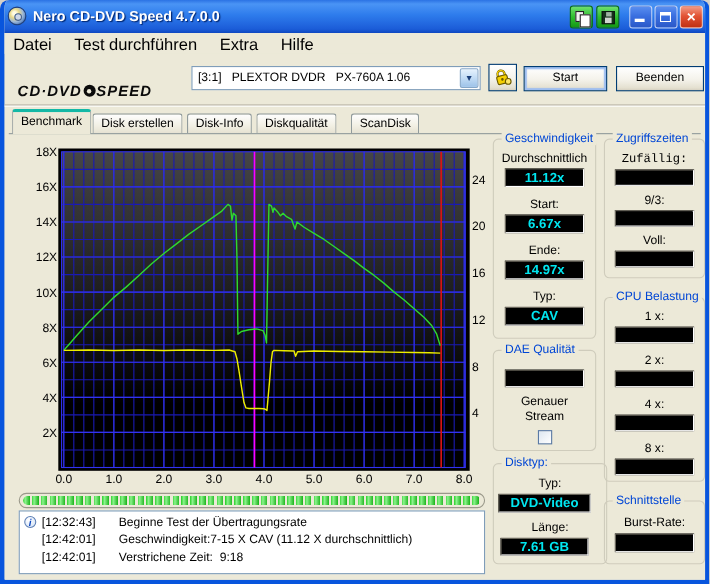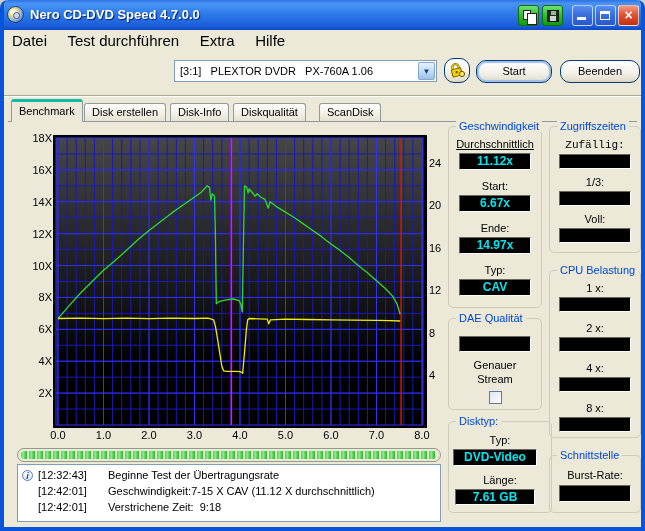--- a/index.html
+++ b/index.html
@@ -39,21 +39,21 @@
   .logo-product{position:absolute;left:12px;top:75px;font-size:13.5px;font-weight:bold;font-style:italic;
     letter-spacing:1px;color:#0b0b0b;white-space:nowrap;}
   .disc-glyph{display:inline-block;width:11px;height:11px;border-radius:50%;background:#0b0b0b;position:relative;top:1px;margin:0 1px;}
   .disc-glyph::after{content:"";position:absolute;left:3.5px;top:3.5px;width:4px;height:4px;border-radius:50%;background:#ECE9D8;}
   .combo{position:absolute;left:170px;top:60px;width:263px;height:22px;background:#fff;border:1px solid #7F9DB9;}
   .combo-value{position:absolute;left:5px;top:0;height:20px;line-height:20px;font-size:11px;white-space:pre;color:#000;}
   .combo-arrow{position:absolute;right:1px;top:1px;width:17px;height:18px;
     background:linear-gradient(180deg,#e6f2fd 0%,#c2dcf5 50%,#9dc2e8 100%);
     border:1px solid #86a7c8;border-radius:2px;text-align:center;font-size:8px;line-height:17px;color:#1b3f7a;}
   .xp-btn{position:absolute;background:linear-gradient(180deg,#ffffff 0%,#f4f2ea 55%,#e4e0d0 90%,#d6d0c0 100%);
-    border:1px solid #003C74;border-radius:10px;font-size:11px;color:#000;text-align:center;}
+    border:1px solid #003C74;border-radius:0;font-size:11px;color:#000;text-align:center;}
   .btn-lock{left:440px;top:58px;width:26px;height:25px;}
   .btn-start{left:472px;top:60px;width:76px;height:23px;line-height:21px;
     box-shadow:inset 0 0 1px 2px #9ebef0;}
   .btn-quit{left:556px;top:60px;width:80px;height:23px;line-height:21px;}
   .hdr-sep{position:absolute;left:0;top:95px;width:100%;height:2px;border-top:1px solid #ACA899;border-bottom:1px solid #fff;}
   
   .tabline{position:absolute;left:4px;top:121px;width:629px;border-top:1px solid #919B9C;}
   .tab{position:absolute;top:103px;height:18px;background:linear-gradient(180deg,#fefefe 0%,#f2f0e4 60%,#e6e2d2 100%);
     border:1px solid #919B9C;border-bottom:none;border-radius:3px 3px 0 0;font-size:11px;
     padding:2px 7px 0 7px;color:#000;z-index:1;}
@@ -107,20 +107,23 @@
     </div>
   </div>
 
   <div class="menubar">
     <span class="menu-item">Datei</span>
     <span class="menu-item">Test durchführen</span>
     <span class="menu-item">Extra</span>
     <span class="menu-item">Hilfe</span>
   </div>
 
+  <div class="logo-product">
+    <span>CD·DVD</span><span class="disc-glyph"></span><span>SPEED</span>
+  </div>
   <div class="combo">
     <span class="combo-value">[3:1]   PLEXTOR DVDR   PX-760A 1.06</span>
     <span class="combo-arrow">▼</span>
   </div>
   <div class="xp-btn btn-lock">
     <svg width="18" height="18" viewBox="0 0 18 18" style="margin-top:2px">
       <g transform="rotate(-15 9 9)">
         <path d="M5 8 v-2 a3.2 3.2 0 0 1 6.4 0 v2" fill="none" stroke="#6b5a00" stroke-width="2"></path>
         <path d="M5 8 v-2 a3.2 3.2 0 0 1 6.4 0 v2" fill="none" stroke="#f5d000" stroke-width="1"></path>
         <rect x="3.4" y="7.5" width="9.6" height="7.5" rx="1.4" fill="#f5d000" stroke="#6b5a00" stroke-width="1"></rect>
@@ -257,21 +260,21 @@
           <text x="216" y="308" text-anchor="middle">4.0</text>
           <text x="261.5" y="308" text-anchor="middle">5.0</text>
           <text x="307" y="308" text-anchor="middle">6.0</text>
           <text x="352.5" y="308" text-anchor="middle">7.0</text>
           <text x="398" y="308" text-anchor="middle">8.0</text>
         </g>
       </svg></div>
 
   <div class="group" style="left:444px;top:126px;width:94px;height:182px;">
     <span class="group-title">Geschwindigkeit</span>
-    <div class="fld-label" style="top:11px;text-decoration:underline;">Durchschnittlich</div>
+    <div class="fld-label" style="top:11px;">Durchschnittlich</div>
     <div class="fld-box" style="left:10px;top:26px;width:72px;height:17px;line-height:15px;">11.12x</div>
     <div class="fld-label" style="top:53px;">Start:</div>
     <div class="fld-box" style="left:10px;top:68px;width:72px;height:17px;line-height:15px;">6.67x</div>
     <div class="fld-label" style="top:95px;">Ende:</div>
     <div class="fld-box" style="left:10px;top:110px;width:72px;height:17px;line-height:15px;">14.97x</div>
     <div class="fld-label" style="top:137px;">Typ:</div>
     <div class="fld-box" style="left:10px;top:152px;width:72px;height:17px;line-height:15px;">CAV</div>
   </div>
 
   <div class="group" style="left:444px;top:318px;width:94px;height:92px;">
@@ -287,21 +290,21 @@
     <div class="fld-label" style="top:12px;">Typ:</div>
     <div class="fld-box" style="left:4px;top:27px;width:84px;height:17px;line-height:15px;">DVD-Video</div>
     <div class="fld-label" style="top:52px;">Länge:</div>
     <div class="fld-box" style="left:6px;top:67px;width:80px;height:16px;line-height:14px;">7.61 GB</div>
   </div>
 
   <div class="group" style="left:545px;top:126px;width:92px;height:127px;">
     <span class="group-title">Zugriffszeiten</span>
     <div class="fld-label" style="top:12px;font-family:Liberation Mono, monospace;">Zufällig:</div>
     <div class="fld-box" style="left:9px;top:27px;width:72px;height:15px;line-height:13px;"></div>
-    <div class="fld-label" style="top:49px;">1/3:</div>
+    <div class="fld-label" style="top:49px;">9/3:</div>
     <div class="fld-box" style="left:9px;top:64px;width:72px;height:15px;line-height:13px;"></div>
     <div class="fld-label" style="top:86px;">Voll:</div>
     <div class="fld-box" style="left:9px;top:101px;width:72px;height:15px;line-height:13px;"></div>
   </div>
 
   <div class="group" style="left:545px;top:270px;width:92px;height:168px;">
     <span class="group-title">CPU Belastung</span>
     <div class="fld-label" style="top:11px;">1 x:</div>
     <div class="fld-box" style="left:9px;top:26px;width:72px;height:15px;line-height:13px;"></div>
     <div class="fld-label" style="top:51px;">2 x:</div>

